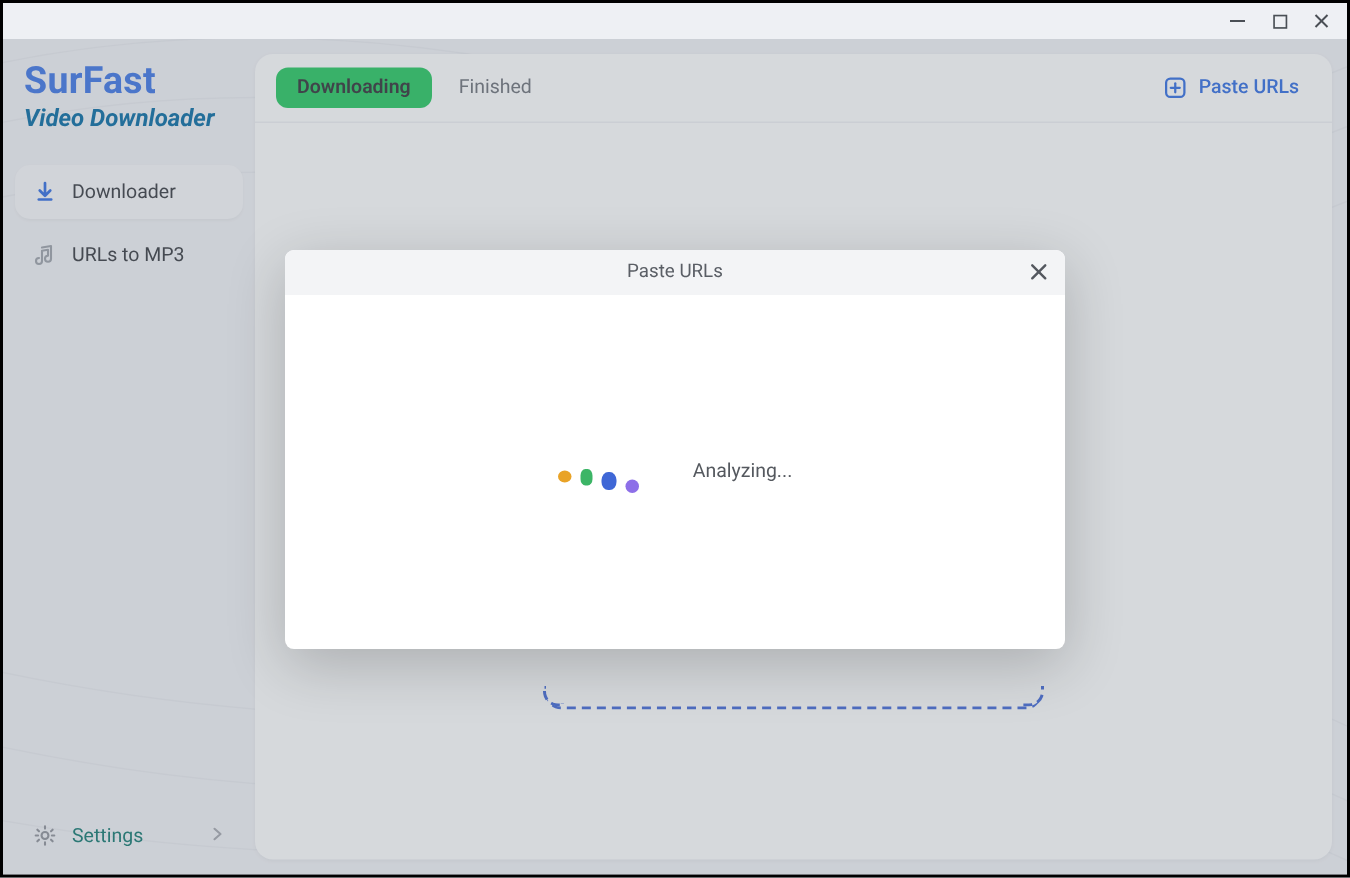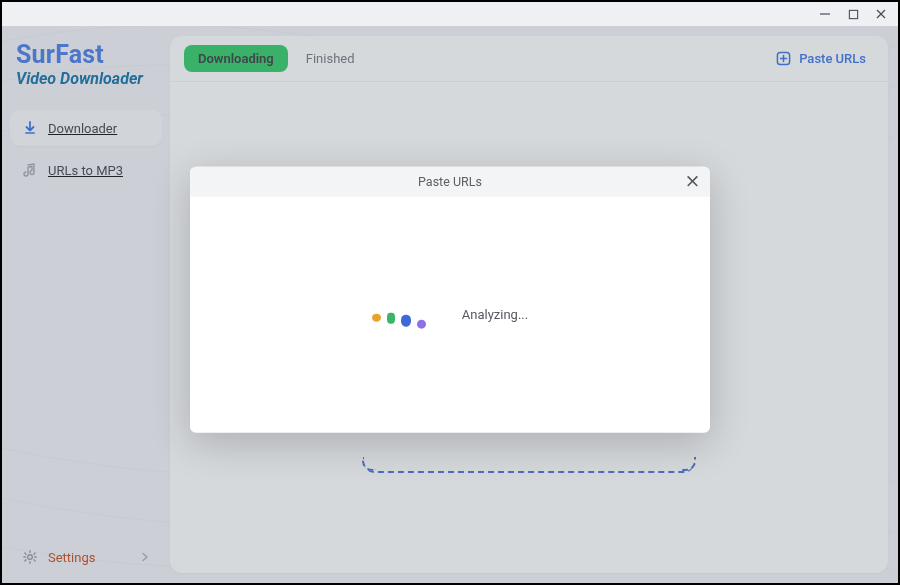--- a/index.html
+++ b/index.html
@@ -43,40 +43,40 @@
     display:flex;
     flex-direction:column;
     padding: 10px 8px 8px 8px;
     position:relative;
     z-index:1;
   }
   .brand { padding: 4px 6px 14px 6px; }
   .brand-line1 { font-size: 25px; font-weight: 700; color:#3b73e4; letter-spacing:0.2px;}
   .brand-line2 { font-size: 16px; font-weight: 700; font-style: italic; color:#0369a1; }
 
-  .nav { display:flex; flex-direction:column; gap:6px; margin-top:8px;text-decoration:underline;}
+  .nav { display:flex; flex-direction:column; gap:6px; margin-top:8px;}
   .nav-item {
     display:flex; align-items:center; gap:10px;
     padding: 10px 12px;
     border-radius:10px;
     font-size:13px;
     color:#33373d;
     cursor:pointer;
   }
   .nav-item.active {
     background:#f4f5f8;
     box-shadow: 0 1px 2px rgba(0,0,0,0.04);
   }
   .nav-icon { width:16px; height:16px; display:flex; align-items:center; justify-content:center; }
 
   .sidebar-bottom {
     margin-top:auto;
     display:flex; align-items:center; gap:10px;
     padding:10px 12px;
-    font-size:13px; color:#c2410c;
+    font-size:13px; color:#0f766e;
     cursor:pointer;
     justify-content:flex-end;
   }
   .chev { margin-left:auto; color:#a2a6ad; }
 
   .main {
     flex:1;
     padding: 10px 10px 10px 0;
     position:relative;
     z-index:1;

